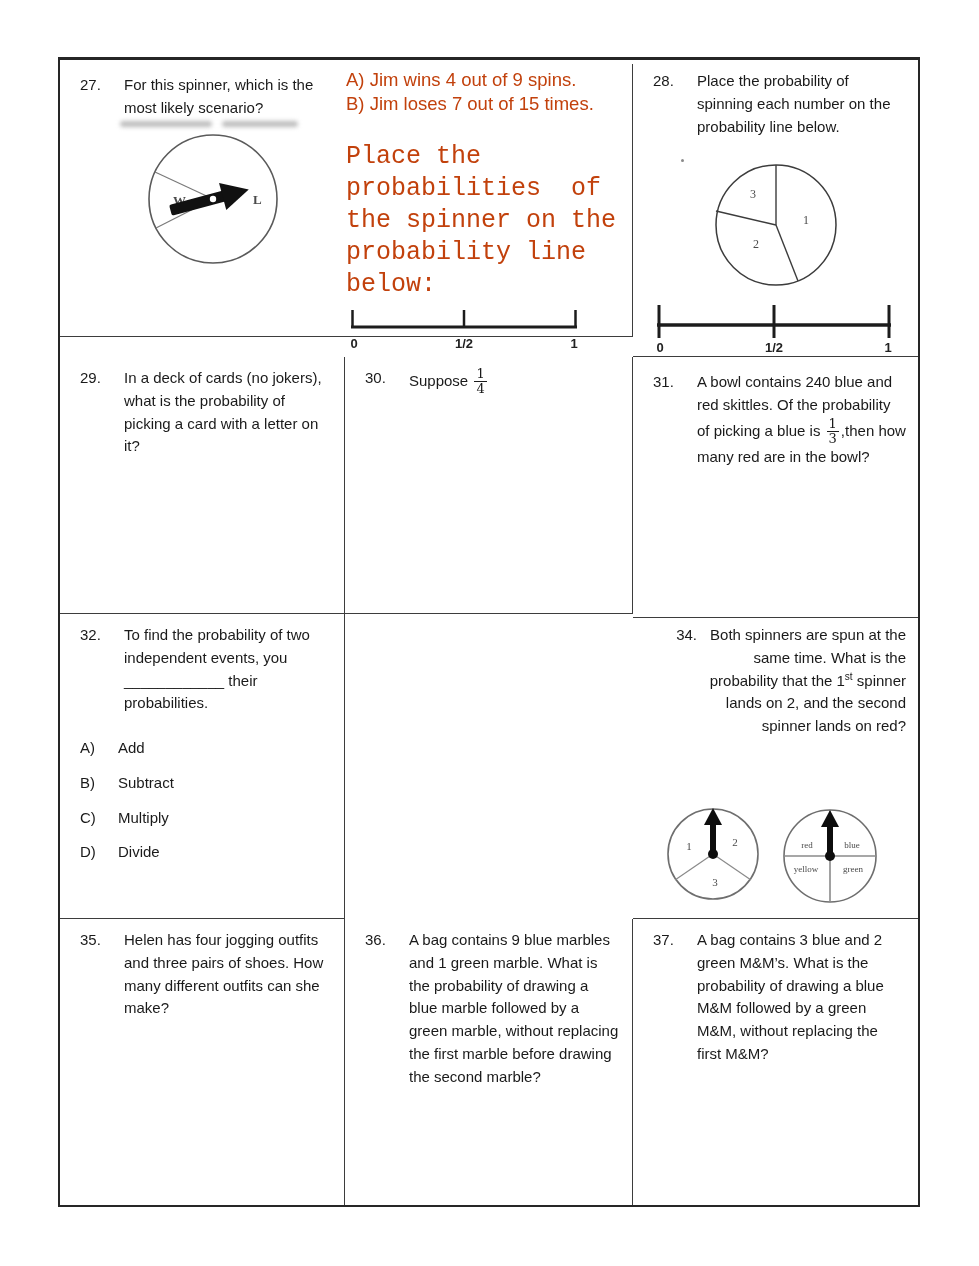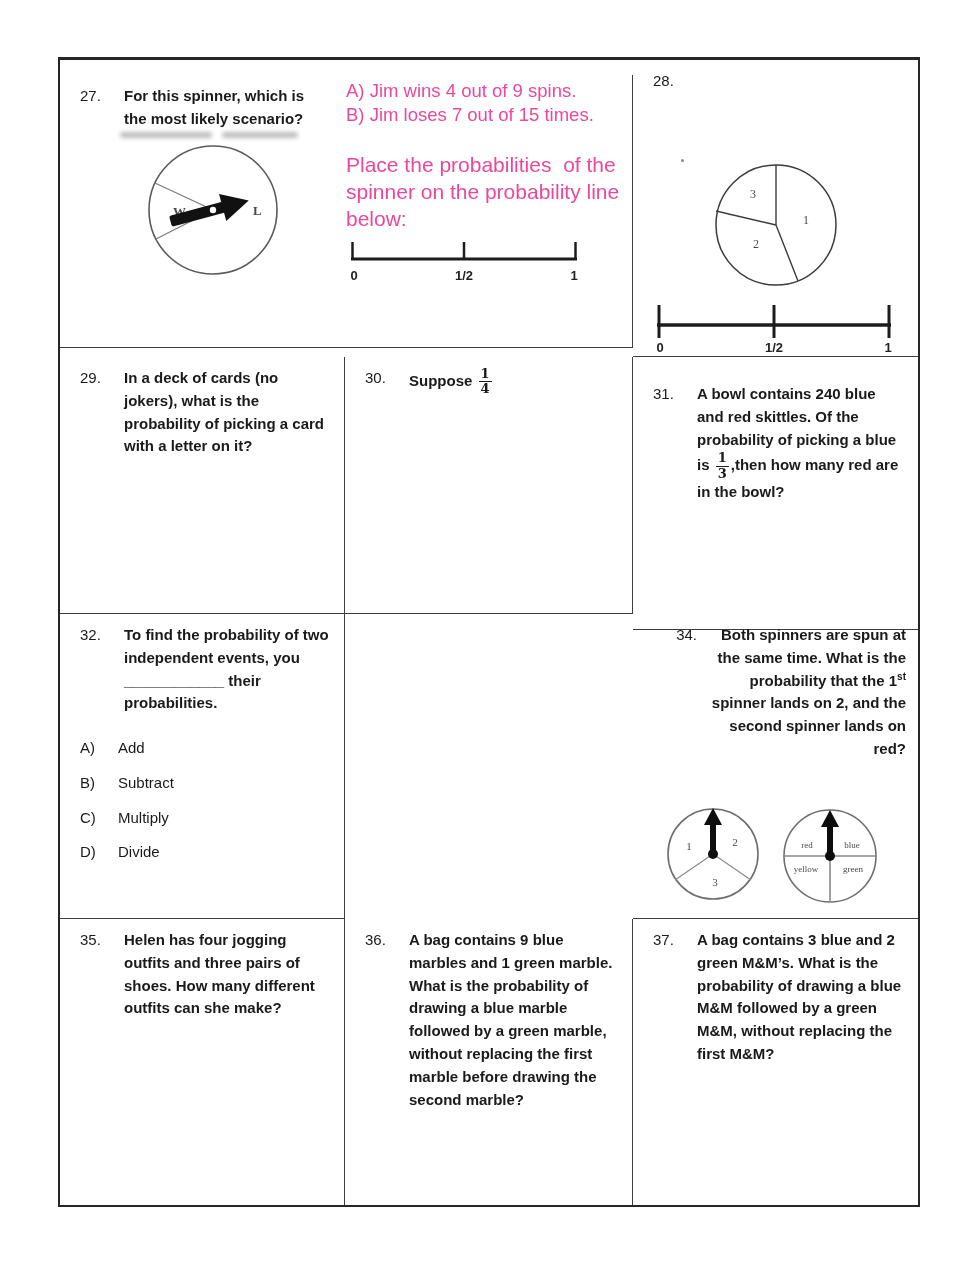--- a/index.html
+++ b/index.html
@@ -5,26 +5,26 @@
   html,body{margin:0;padding:0;background:#ffffff;}
   body{width:979px;height:1266px;position:relative;overflow:hidden;
        font-family:"Liberation Sans",sans-serif;color:#1a1a1a;}
   .qtable{position:absolute;left:58px;top:57px;width:862px;height:1150px;
           border:2px solid #262626;border-top-width:3px;box-sizing:border-box;background:#fff;}
   .cell{position:absolute;box-sizing:border-box;}
   .b-r{border-right:1px solid #3d3d3d;}
   .b-b{border-bottom:1px solid #3d3d3d;}
   .q{display:flex;padding:10px 12px 0 20px;font-size:15px;line-height:1.52;}
   .qnum{width:44px;flex:none;}
-  .qtext{flex:1;max-width:214px;font-weight:bold;}
+  .qtext{flex:1;max-width:214px;}
   .wide .qtext{max-width:228px;}
   
-  .scenario{position:absolute;left:286px;top:4px;width:296px;color:#ec4899;}
+  .scenario{position:absolute;left:286px;top:4px;width:296px;color:#c2410c;}
   .scn-line{font-size:18.5px;line-height:1.28;}
-  .scn-para{font-size:21px;line-height:1.28;margin-top:26px;white-space:pre-wrap;}
+  .scn-para{font-size:25px;line-height:1.28;margin-top:26px;white-space:pre-wrap;font-family:Liberation Mono, monospace;}
   .numline{display:block;margin-top:6px;}
   
   .frac{display:inline-block;vertical-align:-0.55em;text-align:center;
         font-family:"DejaVu Serif",serif;font-size:13px;line-height:1.1;margin:0 2px;}
   .frac .fnum{display:block;border-bottom:1px solid #1c1c1c;padding:0 2px;}
   .frac .fden{display:block;padding:0 2px;}
   sup.st{font-size:10px;vertical-align:super;line-height:0;}
   
   .opts{margin-top:22px;}
   .opt{display:flex;font-size:15px;margin-bottom:13px;line-height:1.45;}
@@ -38,21 +38,21 @@
   .dotmark{position:absolute;width:3px;height:3px;background:#8a8a8a;border-radius:50%;}
   svg{position:absolute;overflow:visible;}
   svg text{font-family:"Liberation Serif",serif;fill:#4a4a4a;}
   .nl-label{font-family:"Liberation Sans",sans-serif;font-weight:600;fill:#222;}
 </style>
 </head>
 <body>
 
 <div class="qtable">
 
-  <div class="cell b-r b-b" style="left:0;top:15px;width:573px;height:273px;">
+  <div class="cell b-r b-b" style="left:0;top:4px;width:573px;height:273px;">
     <div class="q">
       <span class="qnum">27.</span>
       <span class="qtext" style="max-width:200px;">For this spinner, which is the most likely scenario?</span>
     </div>
     <div class="smudge"><i class="s1"></i><i class="s2"></i></div>
 
     <svg width="140" height="140" style="left:83px;top:65px;">
       <circle cx="70" cy="70" r="64" fill="none" stroke="#5a5a5a" stroke-width="1.6"></circle>
       <line x1="70" y1="70" x2="12" y2="43" stroke="#7a7a7a" stroke-width="1.2"></line>
       <line x1="70" y1="70" x2="13" y2="99" stroke="#7a7a7a" stroke-width="1.2"></line>
@@ -77,20 +77,21 @@
         <text x="6" y="41" text-anchor="middle" font-size="13" class="nl-label">0</text>
         <text x="116" y="41" text-anchor="middle" font-size="13" class="nl-label">1/2</text>
         <text x="226" y="41" text-anchor="middle" font-size="13" class="nl-label">1</text>
       </svg>
     </div>
   </div>
 
   <div class="cell b-b" style="left:573px;top:0;width:285px;height:297px;">
     <div class="q">
       <span class="qnum">28.</span>
+      <span class="qtext">Place the probability of spinning each number on the probability line below.</span>
     </div>
     <span class="dotmark" style="left:48px;top:99px;"></span>
 
     <svg width="130" height="130" style="left:78px;top:100px;">
       <circle cx="65" cy="65" r="60" fill="none" stroke="#3c3c3c" stroke-width="1.5"></circle>
       <line x1="65" y1="65" x2="65" y2="5" stroke="#3c3c3c" stroke-width="1.4"></line>
       <line x1="65" y1="65" x2="5" y2="51" stroke="#3c3c3c" stroke-width="1.4"></line>
       <line x1="65" y1="65" x2="87" y2="121" stroke="#3c3c3c" stroke-width="1.4"></line>
       <text x="39" y="38" font-size="12">3</text>
       <text x="42" y="88" font-size="12">2</text>
@@ -115,21 +116,21 @@
     </div>
   </div>
 
   <div class="cell b-r b-b" style="left:285px;top:297px;width:288px;height:257px;">
     <div class="q">
       <span class="qnum">30.</span>
       <span class="qtext"><span>Suppose</span> <span class="frac"><span class="fnum">1</span><span class="fden">4</span></span> </span>
     </div>
   </div>
 
-  <div class="cell b-b" style="left:573px;top:313px;width:285px;height:257px;">
+  <div class="cell b-b" style="left:573px;top:301px;width:285px;height:257px;">
     <div class="q">
       <span class="qnum">31.</span>
       <span class="qtext"><span>A bowl contains 240 blue and red skittles. Of the probability of picking a blue is</span> <span class="frac"><span class="fnum">1</span><span class="fden">3</span></span><span>,then how many red are in the bowl?</span></span>
     </div>
   </div>
 
   <div class="cell b-r b-b" style="left:0;top:554px;width:285px;height:305px;">
     <div class="q">
       <span class="qnum">32.</span>
       <span class="qtext" style="max-width:208px;">To find the probability of two independent events, you ____________ their probabilities.</span>

